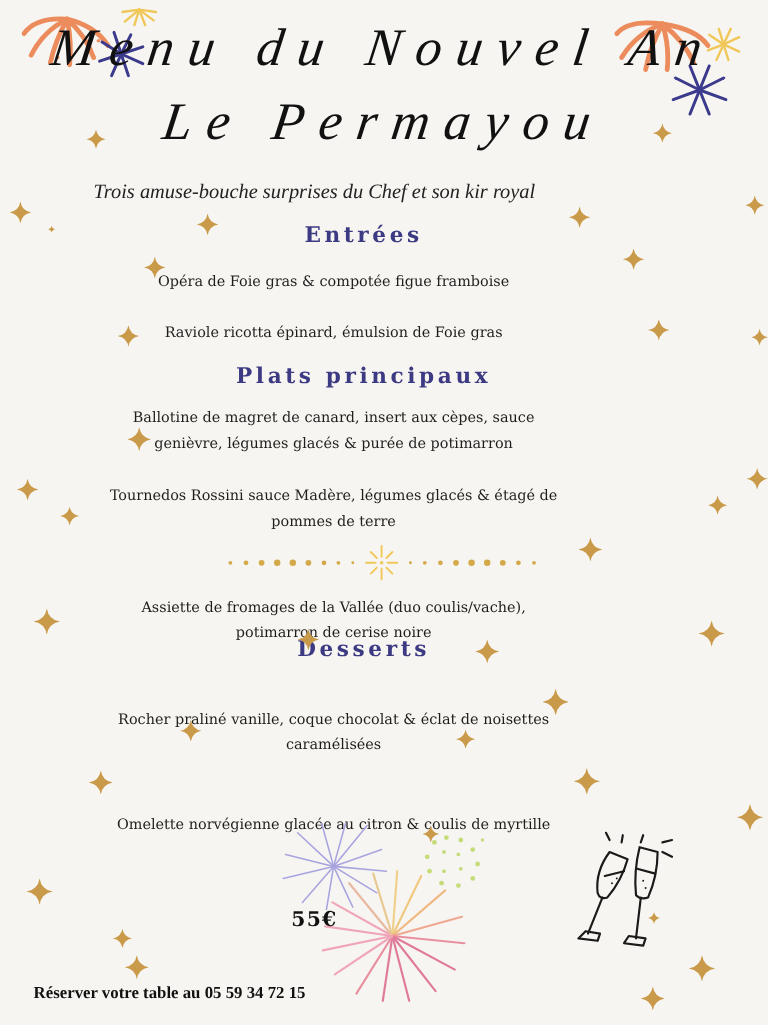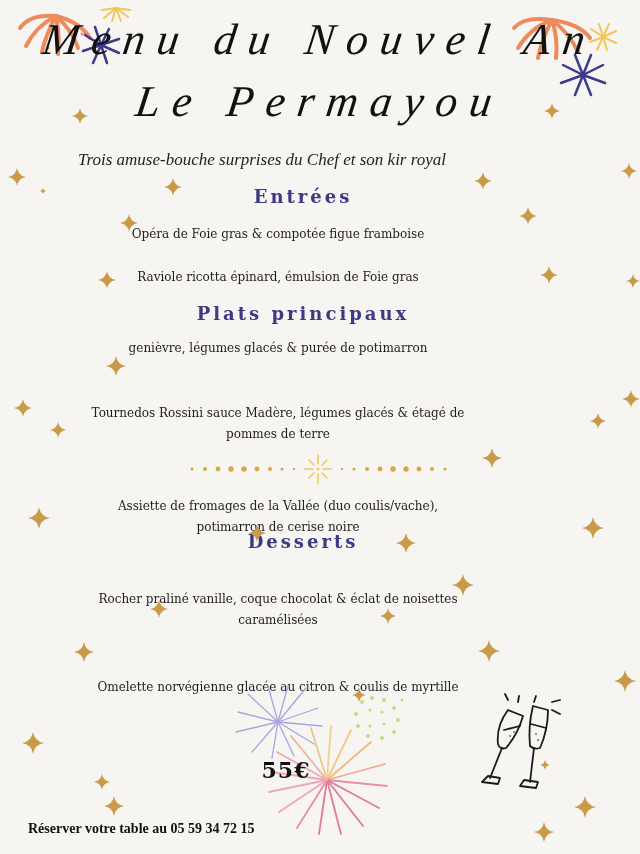--- a/index.html
+++ b/index.html
@@ -38,21 +38,21 @@
     font-family: "DejaVu Serif", serif; font-weight: bold;
     color: #3d3a84; letter-spacing: 3px; font-size: 18px; margin-left: 41px;
   }
   .dish {
     font-family: "DejaVu Serif", serif; font-size: 12px; line-height: 21px;
     color: #1f1c1c;
     margin-left: 16px;
   }
   .price {
     top: 757px; font-family: "DejaVu Serif", serif; font-weight: bold;
-    font-size: 22px; color: #111; letter-spacing: 1px; padding-left: 24px;
+    font-size: 17px; color: #111; letter-spacing: 1px;
   }
   .reserve {
     position: absolute; left: 28px; top: 821px;
     font-family: "Liberation Serif", serif; font-weight: bold;
     font-size: 14px; color: #111;
   }
   .star { position: absolute; }
 </style>
 </head>
 <body>
@@ -136,20 +136,21 @@
   <div class="title-line title-2">Le Permayou</div>
 
   <div class="center-text intro">Trois amuse-bouche surprises du Chef et son kir royal</div>
 
   <div class="center-text section-heading" style="top:186px">Entrées</div>
   <div class="center-text dish" style="top:224px">Opéra de Foie gras &amp; compotée figue framboise</div>
   <div class="center-text dish" style="top:267px">Raviole ricotta épinard, émulsion de Foie gras</div>
 
   <div class="center-text section-heading" style="top:303px">Plats principaux</div>
   <div class="center-text dish" style="top:338px">
+    <div>Ballotine de magret de canard, insert aux cèpes, sauce</div>
     <div>genièvre, légumes glacés &amp; purée de potimarron</div>
   </div>
   <div class="center-text dish" style="top:403px">
     <div>Tournedos Rossini sauce Madère, légumes glacés &amp; étagé de</div>
     <div>pommes de terre</div>
   </div>
 
   <svg class="abs" style="left:185px;top:452px" width="270" height="34" viewBox="0 0 270 34">
     <g fill="#d4a94a">
       <circle cx="7" cy="17" r="1.6"></circle>

